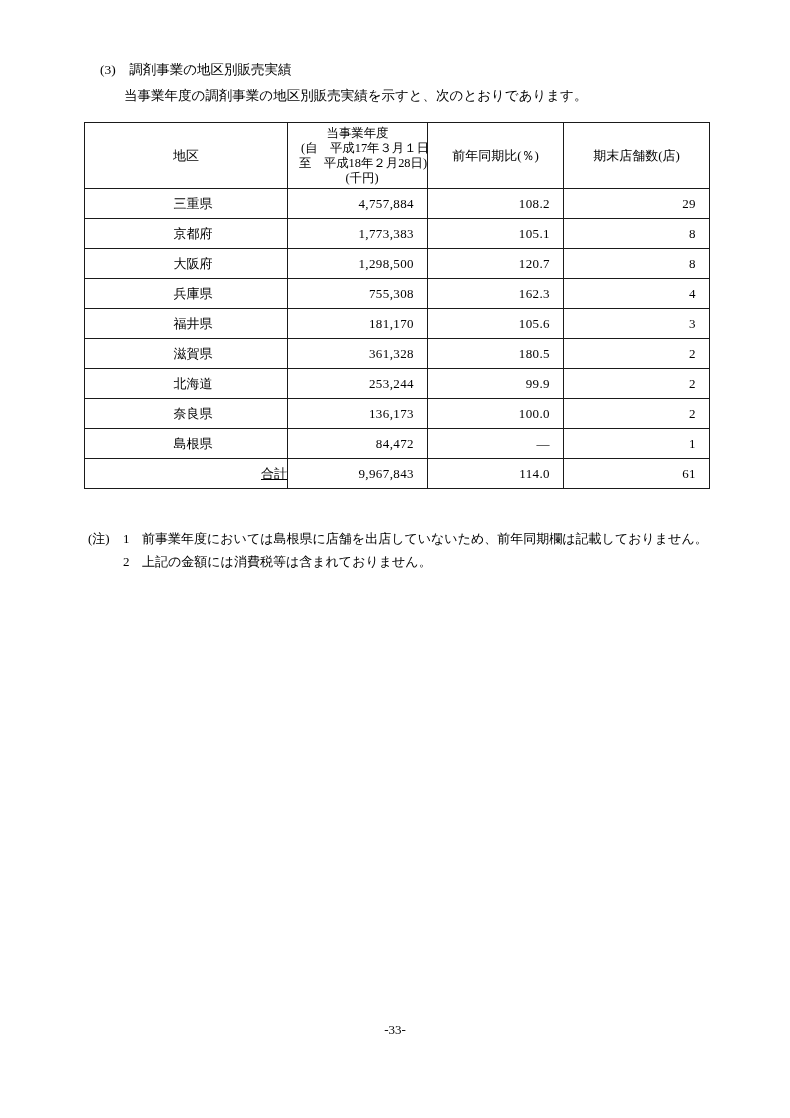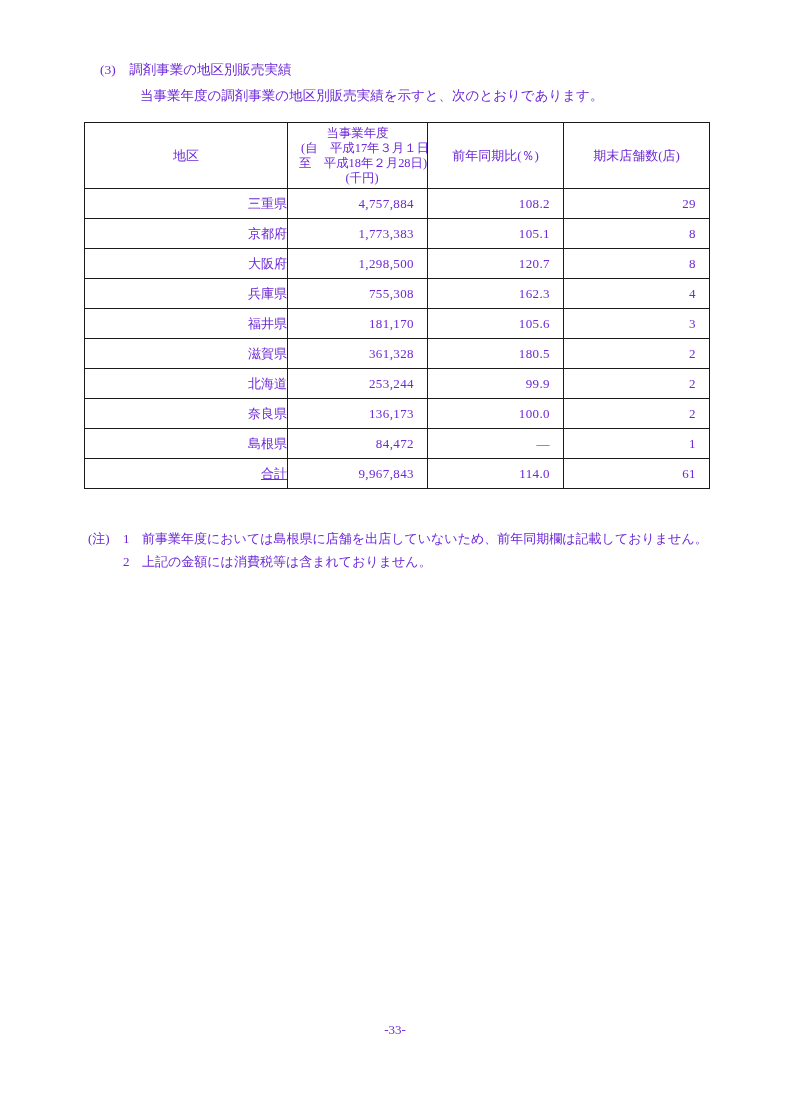--- a/index.html
+++ b/index.html
@@ -2,35 +2,35 @@
 <html><head>
 <meta charset="utf-8">
 <style>
   * { margin: 0; padding: 0; box-sizing: border-box; }
   html, body { background: #ffffff; }
   .page {
     position: relative;
     width: 790px;
     height: 1118px;
     background: #ffffff;
-    color: #6d28d9;
+    color: #000000;
     font-family: "Liberation Serif", "DejaVu Serif", serif;
     overflow: hidden;
   }
   .heading {
     position: absolute;
     left: 100px;
     top: 61px;
     font-size: 13.5px;
     line-height: 18px;
     white-space: nowrap;
   }
   .subheading {
     position: absolute;
-    left: 140px;
+    left: 124px;
     top: 87px;
     font-size: 13.5px;
     line-height: 18px;
     white-space: nowrap;
   }
   table.sales-table {
     position: absolute;
     left: 84px;
     top: 122px;
     width: 625px;
@@ -46,21 +46,21 @@
     overflow: hidden;
   }
   table.sales-table thead th { height: 66px; text-align: center; }
   .col-period-header { padding: 2px 1px; }
   .period-line { line-height: 15px; white-space: nowrap; font-size: 12.4px; }
   .period-title-line { text-align: center; }
   .period-from-line { text-align: left; padding-left: 12px; }
   .period-to-line { text-align: left; padding-left: 10px; }
   .period-unit-line { text-align: center; padding-left: 9px; }
   table.sales-table tbody td { height: 30px; }
-  td.cell-region { text-align: right; padding-left: 14px; }
+  td.cell-region { text-align: center; padding-left: 14px; }
   td.cell-num { text-align: right; padding-right: 13px; letter-spacing: 0.4px; }
   tr.total-row td.total-label { text-align: right; padding-left: 0; text-decoration: underline; }
   .notes {
     position: absolute;
     left: 88px;
     top: 527px;
     font-size: 13px;
     line-height: 23px;
   }
   .note-line { display: flex; white-space: nowrap; }

